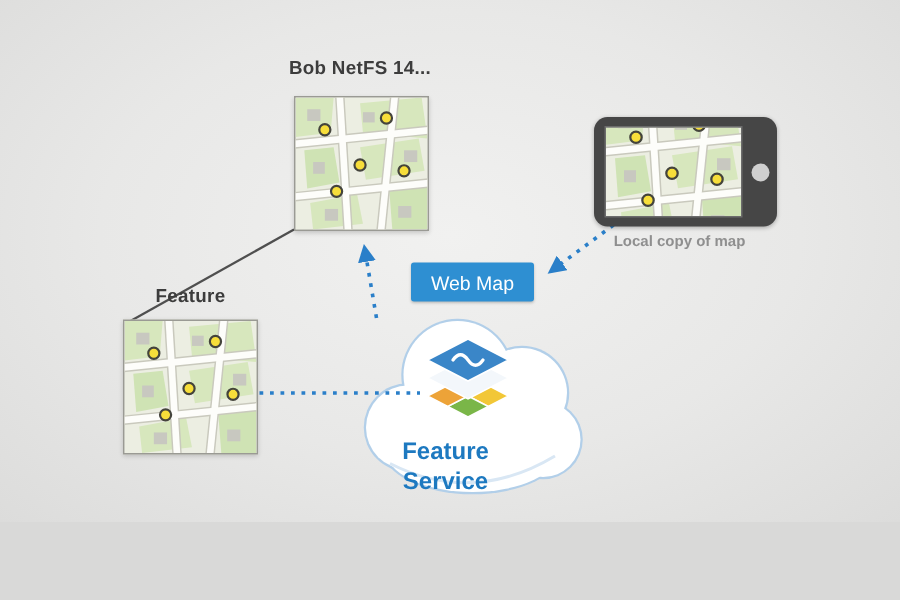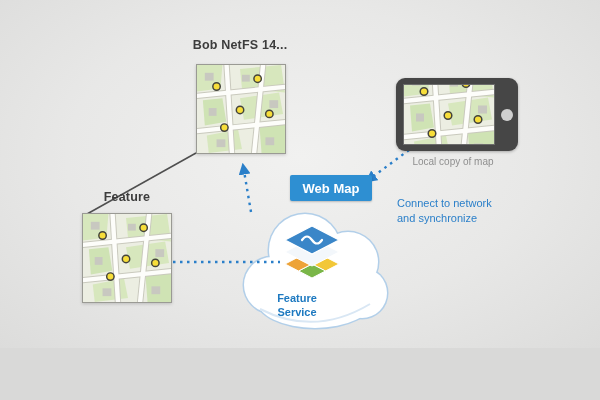--- a/index.html
+++ b/index.html
@@ -31,35 +31,35 @@
     position:absolute; left:8px; top:7px; width:90px; height:59px;
     overflow:hidden; outline:1px solid #6c6c6c; background:#eceee2;
   }
   .tablet-screen svg { display:block; width:100%; height:100%; }
   .home-btn {
     position:absolute; right:5px; top:50%; margin-top:-6px;
     width:12px; height:12px; border-radius:50%; background:#cfcfcf;
   }
   .caption {
     position:absolute; left:396px; top:156px; width:114px;
-    font-size:10px; color:#8f8f8f; text-align:center;
+    font-size:10px; color:#8f8f8f; text-align:center;font-weight:bold;
   }
   .webmap-box {
     position:absolute; left:274px; top:175px; width:82px; height:26px;
-    background:#2e8fd2; color:#ffffff; font-size:13px; font-weight:700;
+    background:#2e8fd2; color:#ffffff; font-size:13px; font-weight:400;
     display:flex; align-items:center; justify-content:center;
-    border-radius:2px; box-shadow:0 1px 2px rgba(0,0,0,.22);margin-left:16px;
+    border-radius:2px; box-shadow:0 1px 2px rgba(0,0,0,.22);
   }
   .connect-note {
     position:absolute; left:397px; top:196px; width:120px;
     font-size:11px; color:#2a7fc9; line-height:1.4;
   }
   .fs-label {
     position:absolute; left:263px; top:292px; width:68px; text-align:center;
-    font-size:11px; font-weight:600; color:#1d79c0; line-height:1.25;
+    font-size:16px; font-weight:600; color:#1d79c0; line-height:1.25;
   }
 </style>
 </head>
 <body>
 
 <svg width="0" height="0" style="position:absolute" aria-hidden="true">
   <defs>
     <symbol id="maptile" viewBox="0 0 90 90">
       <rect width="90" height="90" fill="#eceee2"></rect>
       <polygon points="0,0 26,0 24,24 0,27" fill="#d7e7bd"></polygon>
@@ -168,20 +168,16 @@
   <div class="label label-default">Feature</div>
 
   <div class="map-tile tile-default">
     <svg viewBox="0 0 90 90">
         <use href="#maptile" width="90" height="90"></use>
       </svg>
   </div>
 
   <div class="webmap-box">Web Map</div>
 
-  <div class="connect-note">
-    <span>Connect to network</span><br>
-    <span>and synchronize</span>
-  </div>
 
   <div class="fs-label">Feature Service</div>
 
 </div>
 
 </body></html>

